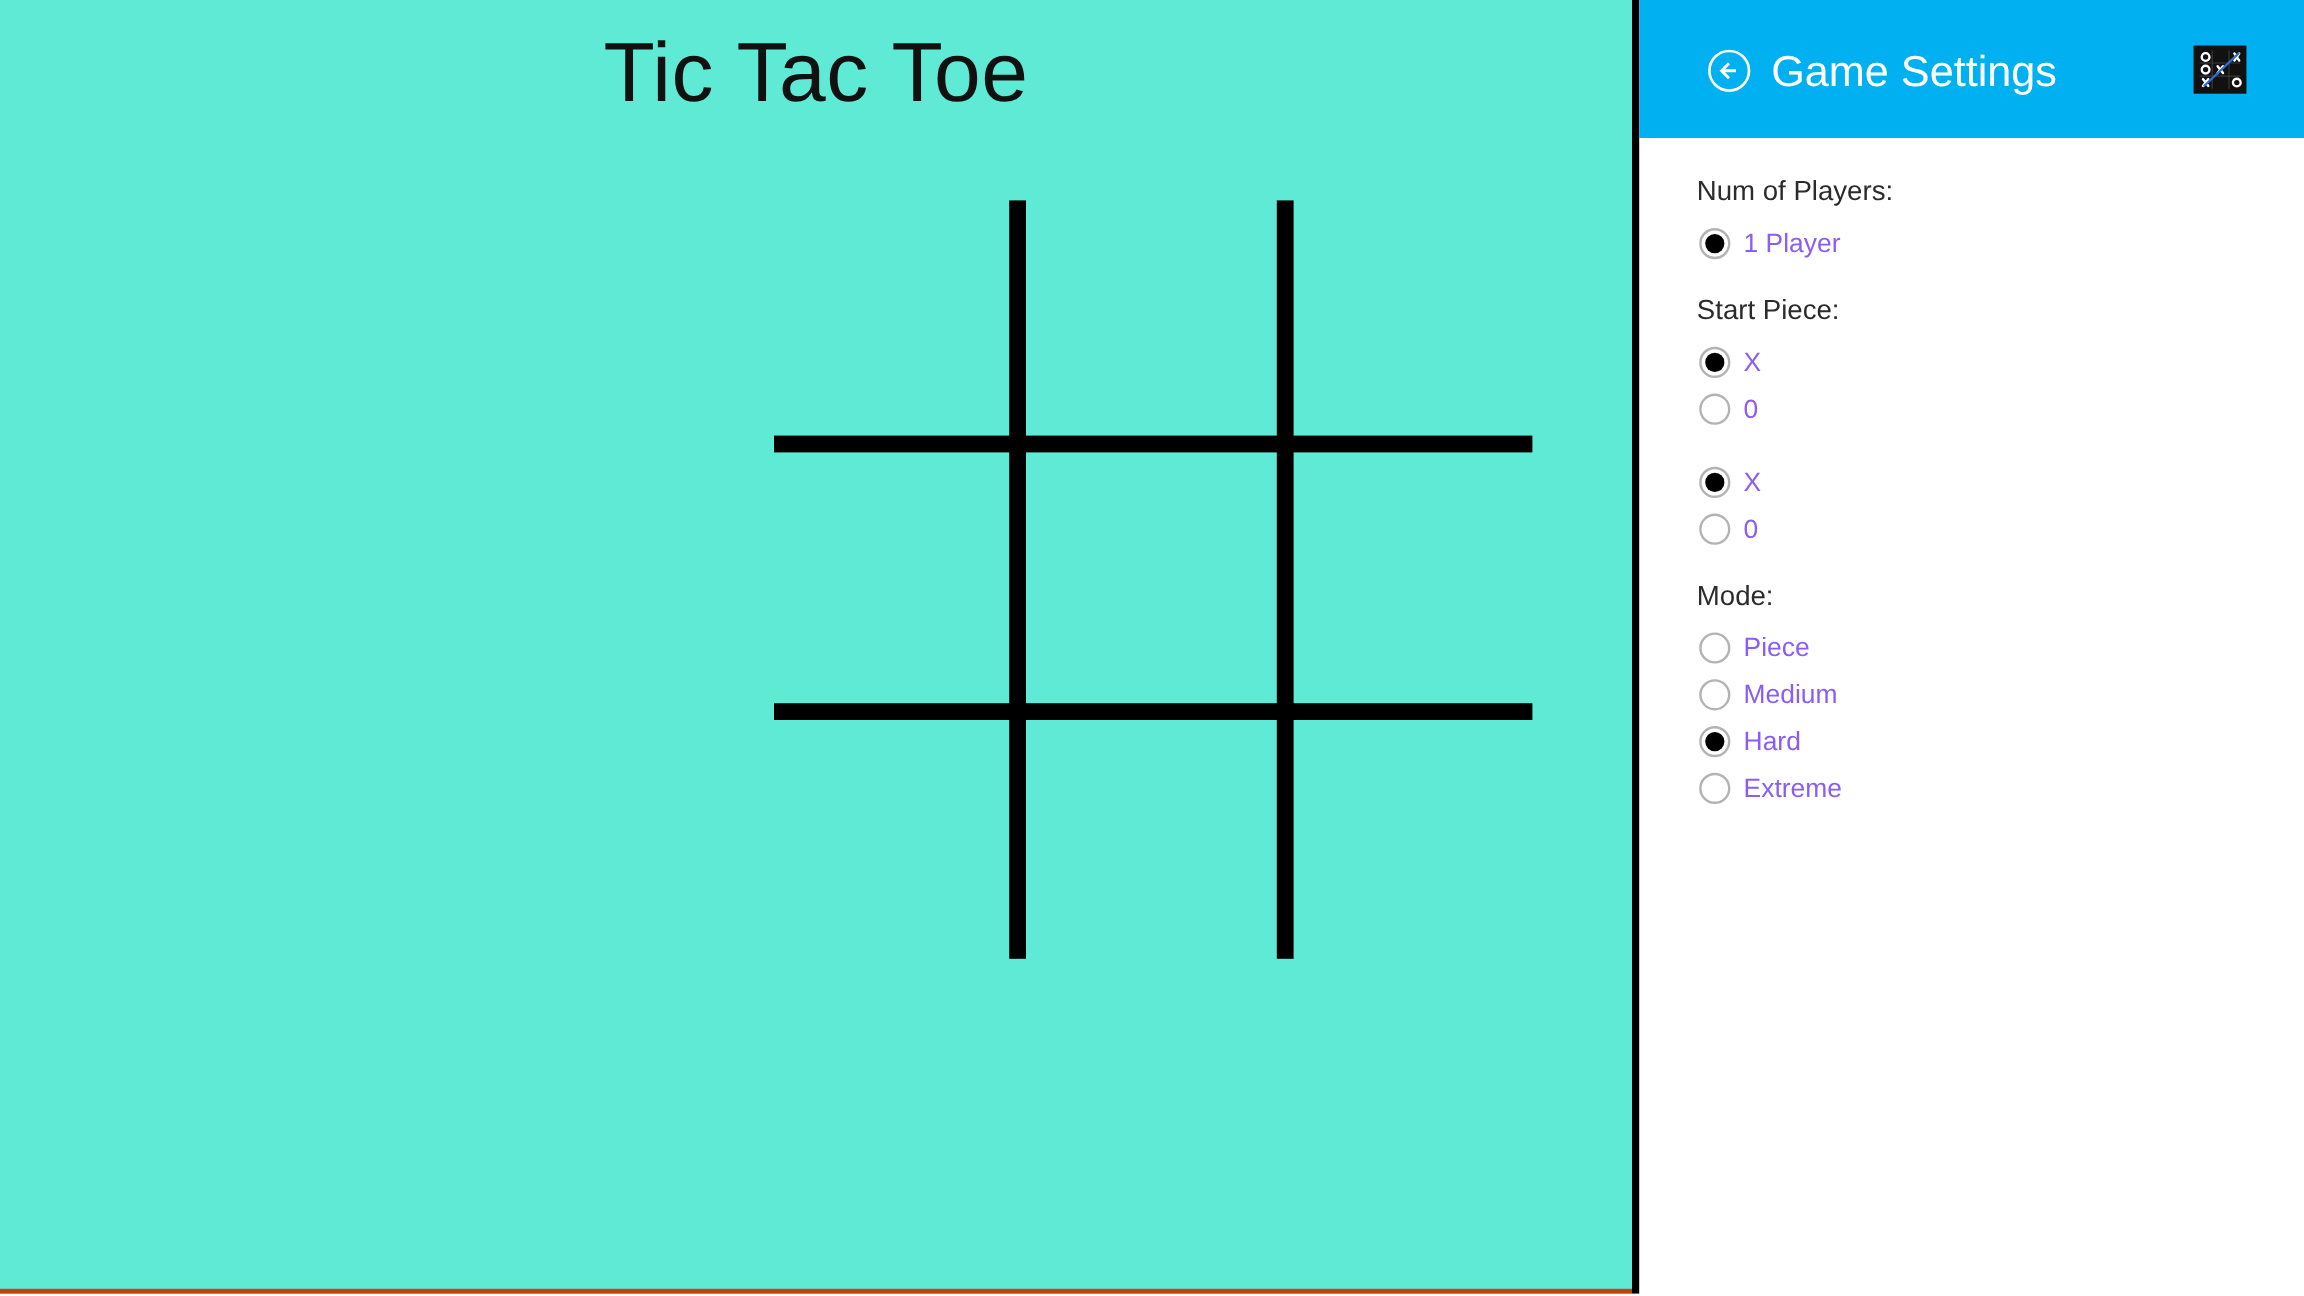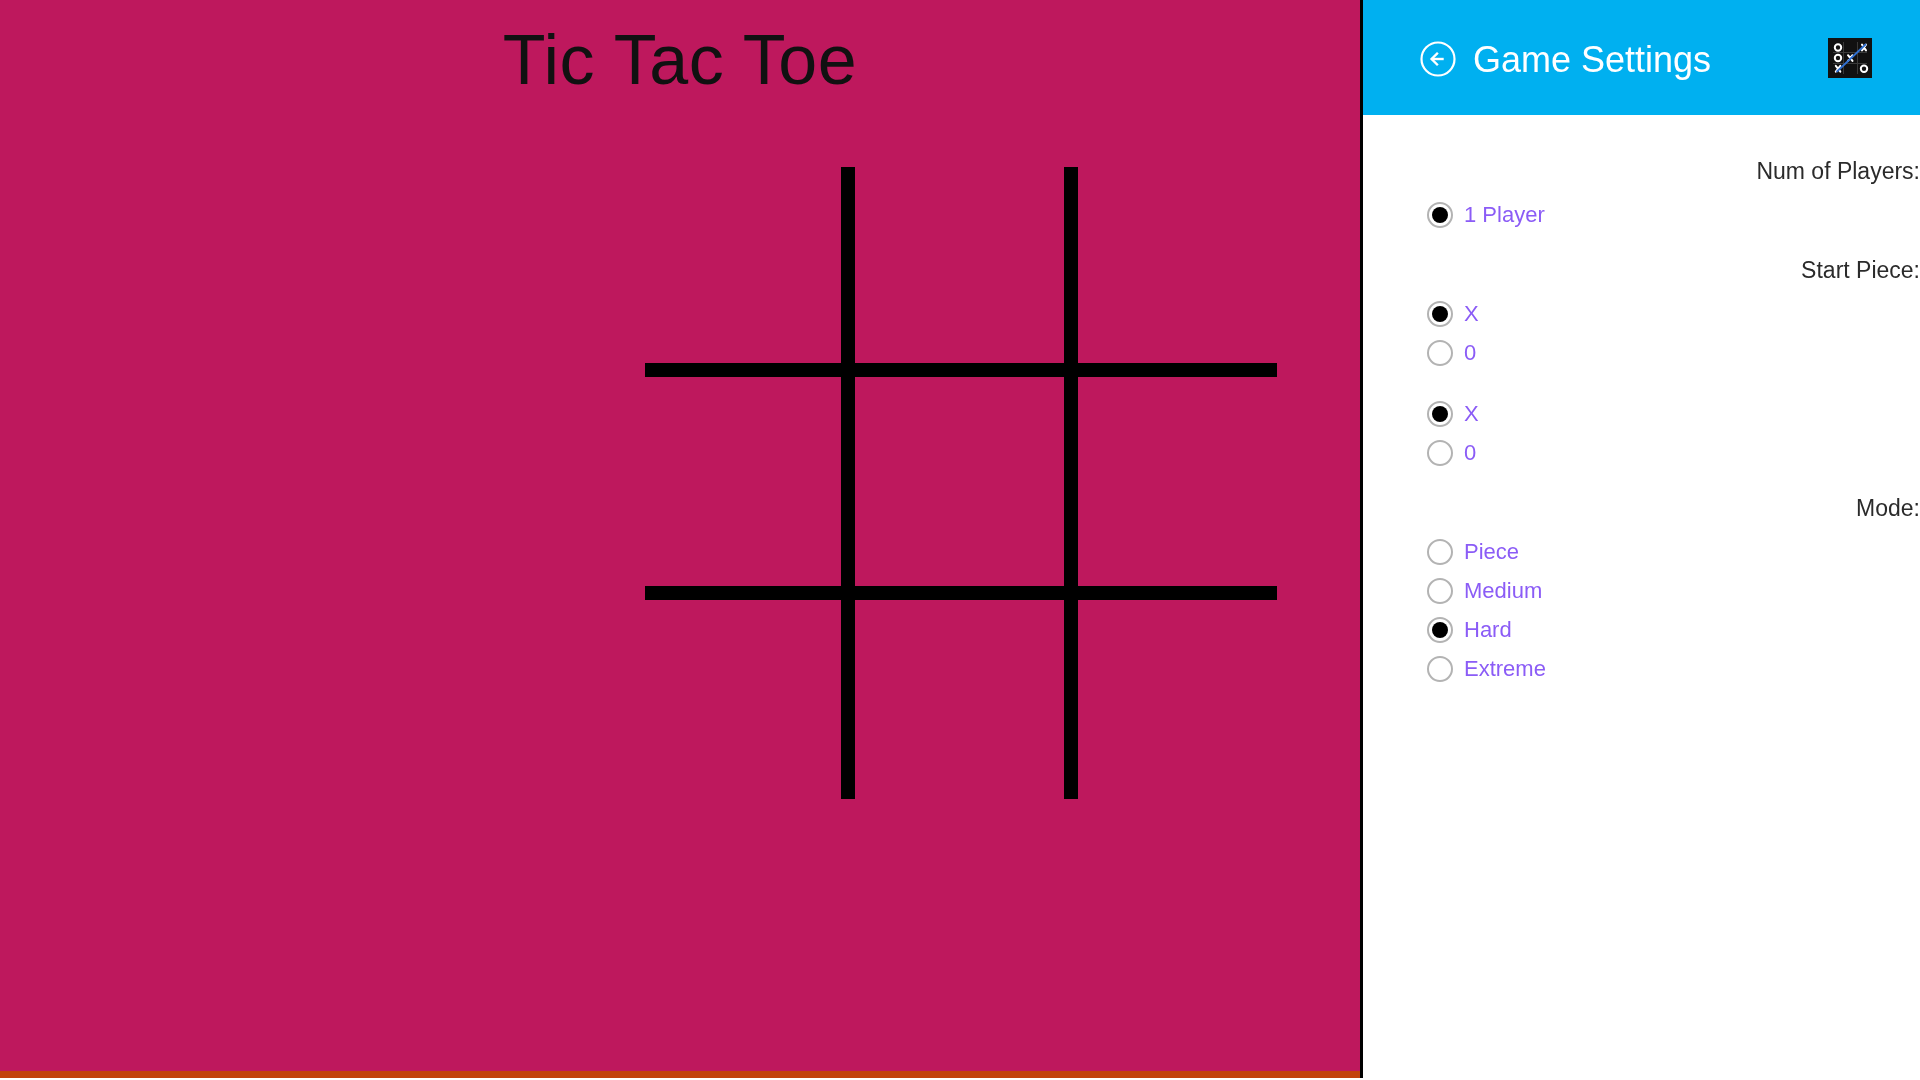--- a/index.html
+++ b/index.html
@@ -19,22 +19,22 @@
     background: #ffffff;
   }
 
   
   .game-area {
     position: absolute;
     left: 0;
     top: 0;
     width: 1360px;
     height: 1078px;
-    background: #be185d;
-    border-bottom: 7px solid #c2410c;
+    background: #5eead4;
+    border-bottom: 4px solid #c2410c;
     box-sizing: border-box;
   }
 
   .game-title {
     position: absolute;
     left: 0;
     top: 18px;
     width: 1360px;
     text-align: center;
     font-family: "Liberation Sans", sans-serif;
@@ -84,23 +84,22 @@
   .c8 { left: 433px; top: 433px; }
 
   
   .settings-panel {
     position: absolute;
     left: 1360px;
     top: 0;
     width: 560px;
     height: 1078px;
     background: #ffffff;
-    border-left: 3px solid #000000;
+    border-left: 6px solid #000000;
     box-sizing: border-box;
-    text-align: right;
   }
 
   .panel-header {
     position: relative;
     height: 115px;
     background: #00b0f0;
     width: 100%;
     box-sizing: border-box;
   }
 
@@ -129,22 +128,21 @@
     right: 48px;
     top: 38px;
     width: 44px;
     height: 40px;
     background: #111111;
     overflow: hidden;
   }
 
   .panel-body {
     position: relative;
-    padding: 42px 0 0 0;
-    margin-left: 14px;
+    padding: 30px 0 0 0;
   }
 
   .group {
     margin: 0 0 0 0;
     padding: 0 0 0 48px;
   }
 
   .group-label {
     font-size: 23px;
     color: #2b2b2b;

